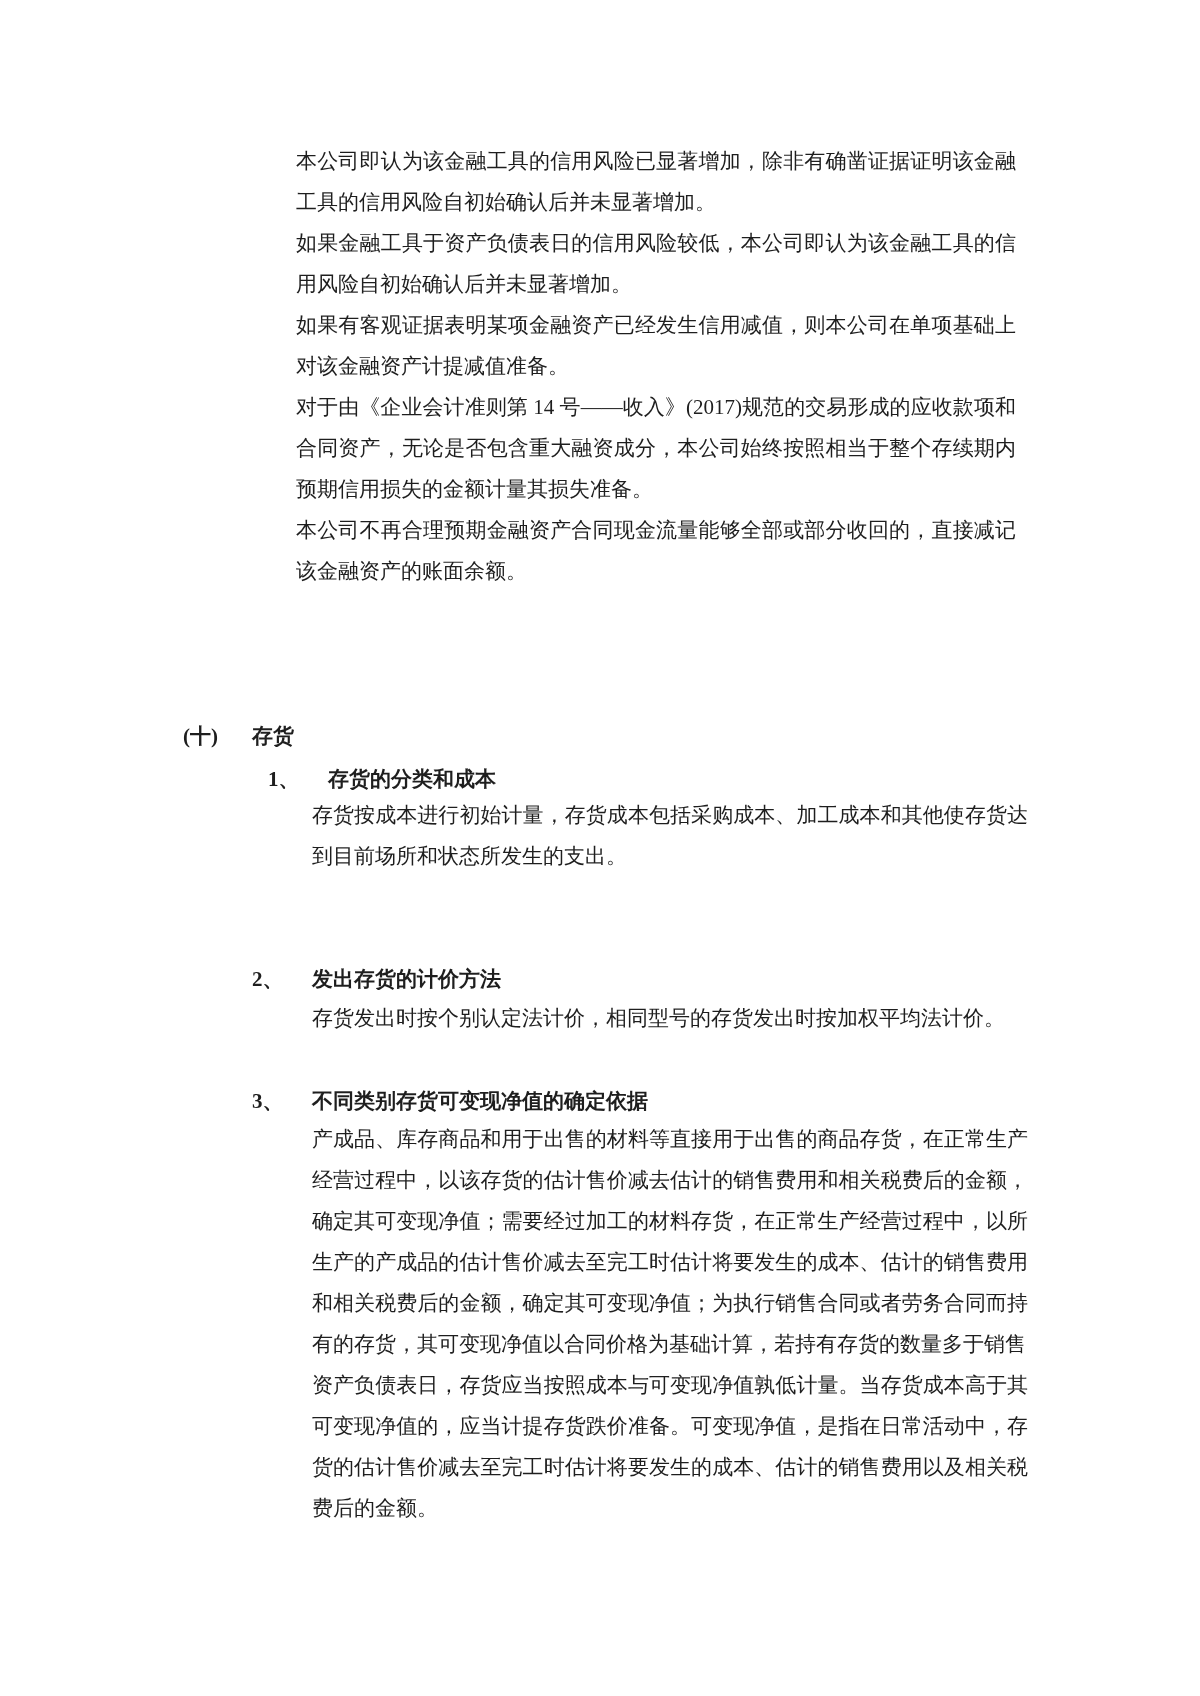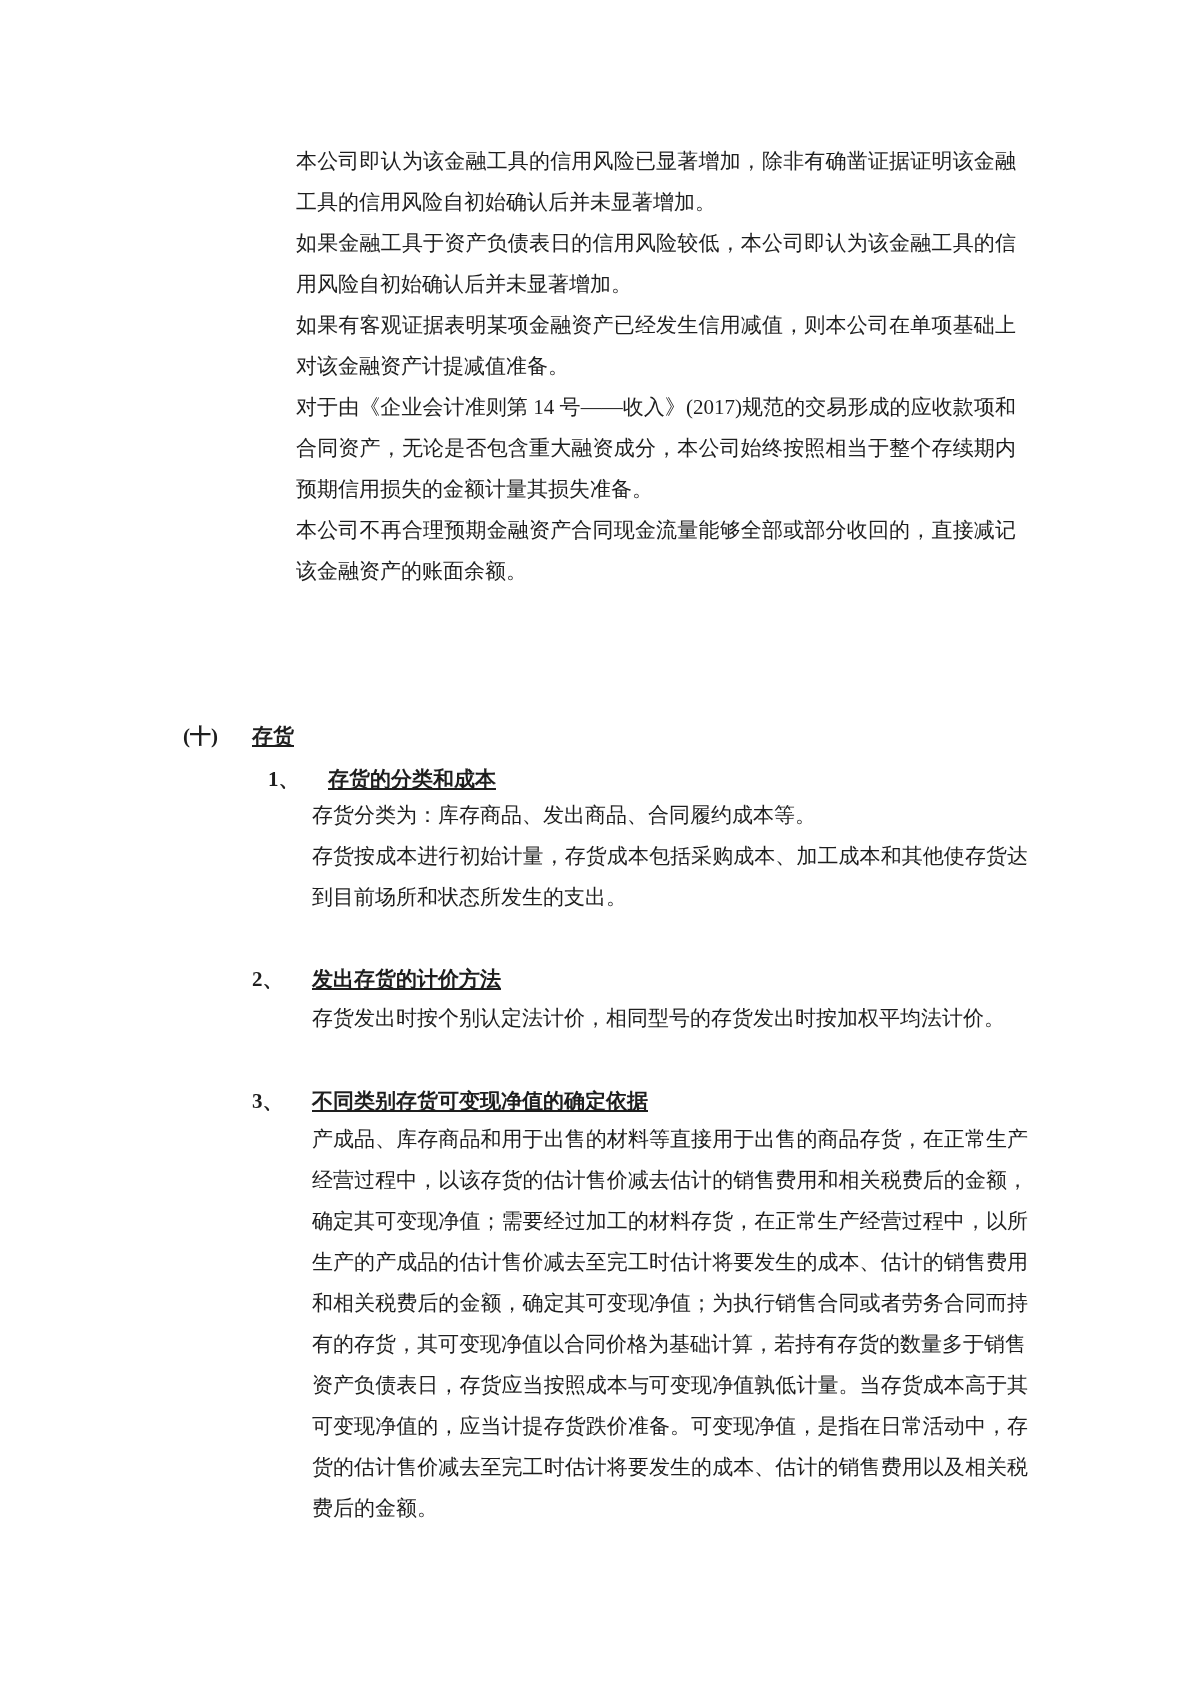--- a/index.html
+++ b/index.html
@@ -38,21 +38,20 @@
   .heading-num {
     display: inline-block;
     font-family: "Liberation Serif", "DejaVu Serif", serif;
     font-weight: bold;
   }
   .section-num { width: 69px; }
   .item-num { width: 60px; }
   .heading-title {
     font-family: "Liberation Sans", "DejaVu Sans", sans-serif;
     font-weight: bold;
-    text-decoration: underline;
   }
   .cont-block { top: 141px; left: 296px; width: 720px; }
   .sec-body  { left: 312px; width: 716px; }
 </style>
 </head>
 <body>
 
 <div class="page">
 
   <div class="abs body-block cont-block">
@@ -64,21 +63,20 @@
   </div>
 
   <div class="abs heading-row" style="top:715px; left:183px;">
     <span class="heading-num section-num">(十)</span><span class="heading-title">存货</span>
   </div>
 
   <div class="abs heading-row" style="top:758px; left:268px;">
     <span class="heading-num item-num">1、</span><span class="heading-title">存货的分类和成本</span>
   </div>
   <div class="abs body-block sec-body" style="top:795px;">
-    <p>存货分类为：库存商品、发出商品、合同履约成本等。</p>
     <p>存货按成本进行初始计量，存货成本包括采购成本、加工成本和其他使存货达到目前场所和状态所发生的支出。</p>
   </div>
 
   <div class="abs heading-row" style="top:958px; left:252px;">
     <span class="heading-num item-num">2、</span><span class="heading-title">发出存货的计价方法</span>
   </div>
   <div class="abs body-block sec-body" style="top:998px;">
     <p>存货发出时按个别认定法计价，相同型号的存货发出时按加权平均法计价。</p>
   </div>
 

